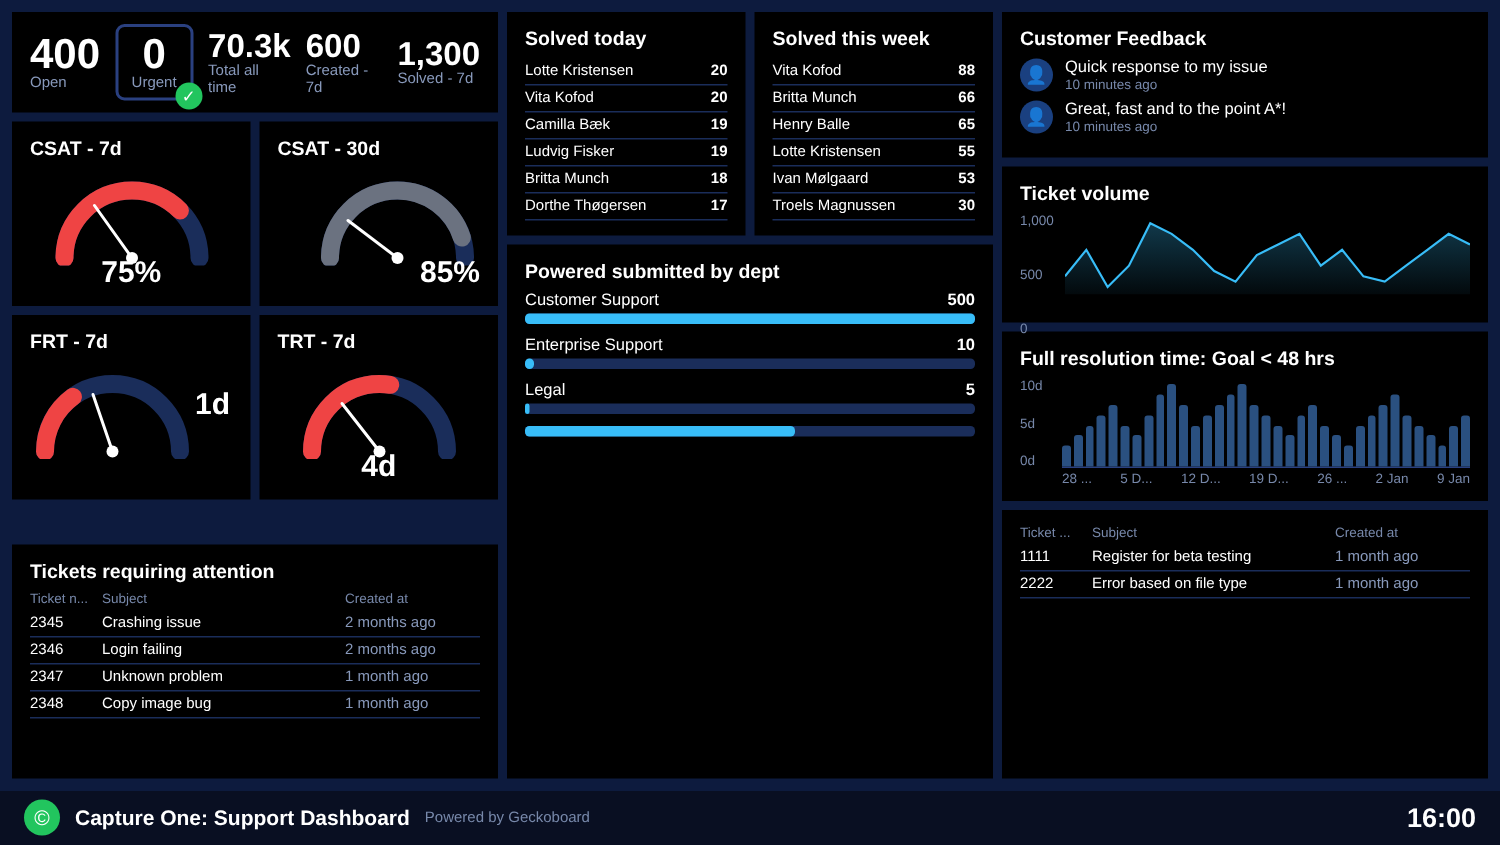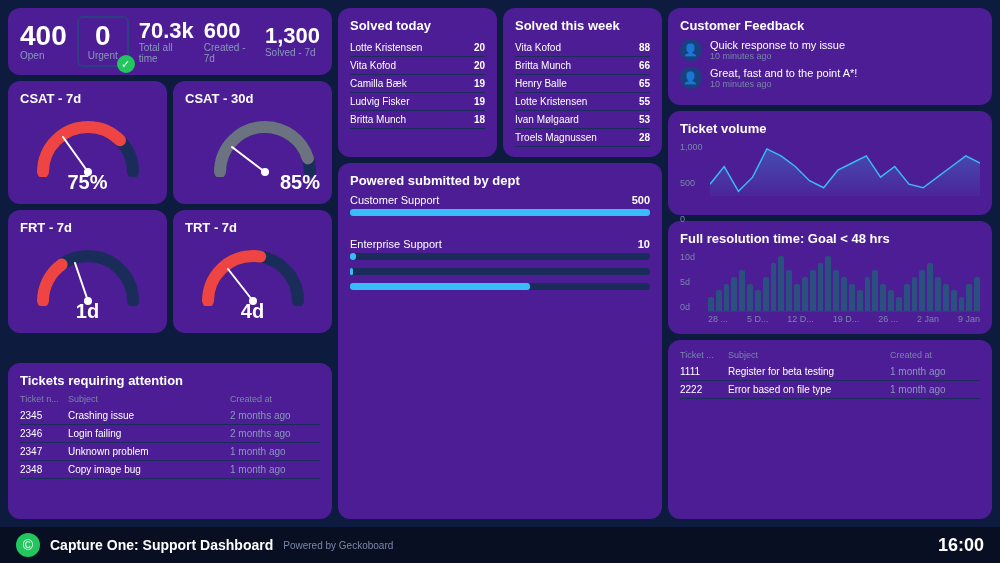--- a/index.html
+++ b/index.html
@@ -6,22 +6,22 @@
     body {
       width: 1000px;
       height: 563px;
       background: #0d1b3e;
       color: #fff;
       font-family: 'Segoe UI', Arial, sans-serif;
       font-size: 12px;
       overflow: hidden;
     }
     .card {
-      background: #4c1d95;
-      border-radius: 12px;
+      background: #000000;
+      border-radius: 0;
       padding: 10px 12px;
     }
     .card-title {
       font-size: 13px;
       font-weight: 600;
       color: #fff;
       margin-bottom: 6px;
     }
     .urgent-box {
       border: 2px solid #2a4080;
@@ -131,21 +131,21 @@
             <text x="88" y="75" fill="#8899bb" font-size="8">100%</text>
           </svg>
           <div style="font-size: 20px; font-weight: 700; margin-top: -6px;">85%</div>
         </div>
       </div>
     </div>
 
     <div style="display: grid; grid-template-columns: 1fr 1fr; gap: 6px;">
       <div class="card">
         <div class="card-title">FRT - 7d</div>
-        <div style="display: flex; flex-direction: column; align-items: center;">
+        <div style="display: flex; flex-direction: row; align-items: center;">
           <svg viewBox="0 0 110 65" style="width:100%;max-width:110px;">
             <path d="M10 60 A45 45 0 0 1 100 60" fill="none" stroke="#1a2d5a" stroke-width="12" stroke-linecap="round"></path>
             <path d="M10 60 A45 45 0 0 1 100 60" fill="none" stroke="#ef4444" stroke-width="12" stroke-linecap="round" stroke-dasharray="141.37" stroke-dashoffset="98.96"></path>
             <line x1="55" y1="60" x2="42" y2="22" stroke="#fff" stroke-width="2" stroke-linecap="round"></line>
             <circle cx="55" cy="60" r="4" fill="#fff"></circle>
             <text x="12" y="75" fill="#8899bb" font-size="8">0s</text>
             <text x="91" y="75" fill="#8899bb" font-size="8">3s</text>
           </svg>
           <div style="font-size: 20px; font-weight: 700; margin-top: -6px;">1d</div>
         </div>
@@ -217,20 +217,24 @@
               <span style="font-weight:600">19</span>
             </div>
             <div style="display: flex; justify-content: space-between; padding: 3px 0px; font-size: 10px; border-bottom: 1px solid rgb(26, 45, 90);">
               <span>Ludvig Fisker</span>
               <span style="font-weight:600">19</span>
             </div>
             <div style="display: flex; justify-content: space-between; padding: 3px 0px; font-size: 10px; border-bottom: 1px solid rgb(26, 45, 90);">
               <span>Britta Munch</span>
               <span style="font-weight:600">18</span>
             </div>
+            <div style="display: flex; justify-content: space-between; padding: 3px 0px; font-size: 10px; border-bottom: 1px solid rgb(26, 45, 90);">
+              <span>Dorthe Thøgersen</span>
+              <span style="font-weight:600">17</span>
+            </div>
           </div>
       </div>
       <div class="card">
         <div class="card-title">Solved this week</div>
         <div id="solved-week-rows">
             <div style="display: flex; justify-content: space-between; padding: 3px 0px; font-size: 10px; border-bottom: 1px solid rgb(26, 45, 90);">
               <span>Vita Kofod</span>
               <span style="font-weight:600">88</span>
             </div>
             <div style="display: flex; justify-content: space-between; padding: 3px 0px; font-size: 10px; border-bottom: 1px solid rgb(26, 45, 90);">
@@ -244,48 +248,52 @@
             <div style="display: flex; justify-content: space-between; padding: 3px 0px; font-size: 10px; border-bottom: 1px solid rgb(26, 45, 90);">
               <span>Lotte Kristensen</span>
               <span style="font-weight:600">55</span>
             </div>
             <div style="display: flex; justify-content: space-between; padding: 3px 0px; font-size: 10px; border-bottom: 1px solid rgb(26, 45, 90);">
               <span>Ivan Mølgaard</span>
               <span style="font-weight:600">53</span>
             </div>
             <div style="display: flex; justify-content: space-between; padding: 3px 0px; font-size: 10px; border-bottom: 1px solid rgb(26, 45, 90);">
               <span>Troels Magnussen</span>
-              <span style="font-weight:600">28</span>
+              <span style="font-weight:600">30</span>
             </div>
           </div>
       </div>
     </div>
 
     <div class="card" style="flex: 1;">
       <div class="card-title">Powered submitted by dept</div>
       <div id="dept-rows">
-          <div style="margin-bottom: 22px;">
+          <div style="margin-bottom: 8px;">
       <div style="display: flex; justify-content: space-between; font-size: 11px; margin-bottom: 3px;">
         <span>Customer Support</span>
         <span style="font-weight:600">500</span>
       </div>
       <div style="background:#1a2d5a; border-radius:3px; height:7px;">
         <div style="width:100%; height:7px; border-radius:3px; background:#38bdf8;"></div>
       </div>
           </div>
           <div style="margin-bottom: 8px;">
       <div style="display: flex; justify-content: space-between; font-size: 11px; margin-bottom: 3px;">
         <span>Enterprise Support</span>
         <span style="font-weight:600">10</span>
       </div>
       <div style="background:#1a2d5a; border-radius:3px; height:7px;">
         <div style="width:2%; height:7px; border-radius:3px; background:#38bdf8;"></div>
       </div>
           </div>
           <div style="margin-bottom: 8px;">
+      <div style="display: flex; justify-content: space-between; font-size: 11px; margin-bottom: 3px;">
+        <span>Legal</span>
+        <span style="font-weight:600">5</span>
+      </div>
       <div style="background:#1a2d5a; border-radius:3px; height:7px;">
         <div style="width:1%; height:7px; border-radius:3px; background:#38bdf8;"></div>
       </div>
           </div>
           <div style="margin-bottom: 8px;">
       <div style="background:#1a2d5a; border-radius:3px; height:7px;">
         <div style="width:60%; height:7px; border-radius:3px; background:#38bdf8;"></div>
       </div>
           </div>
         </div>

